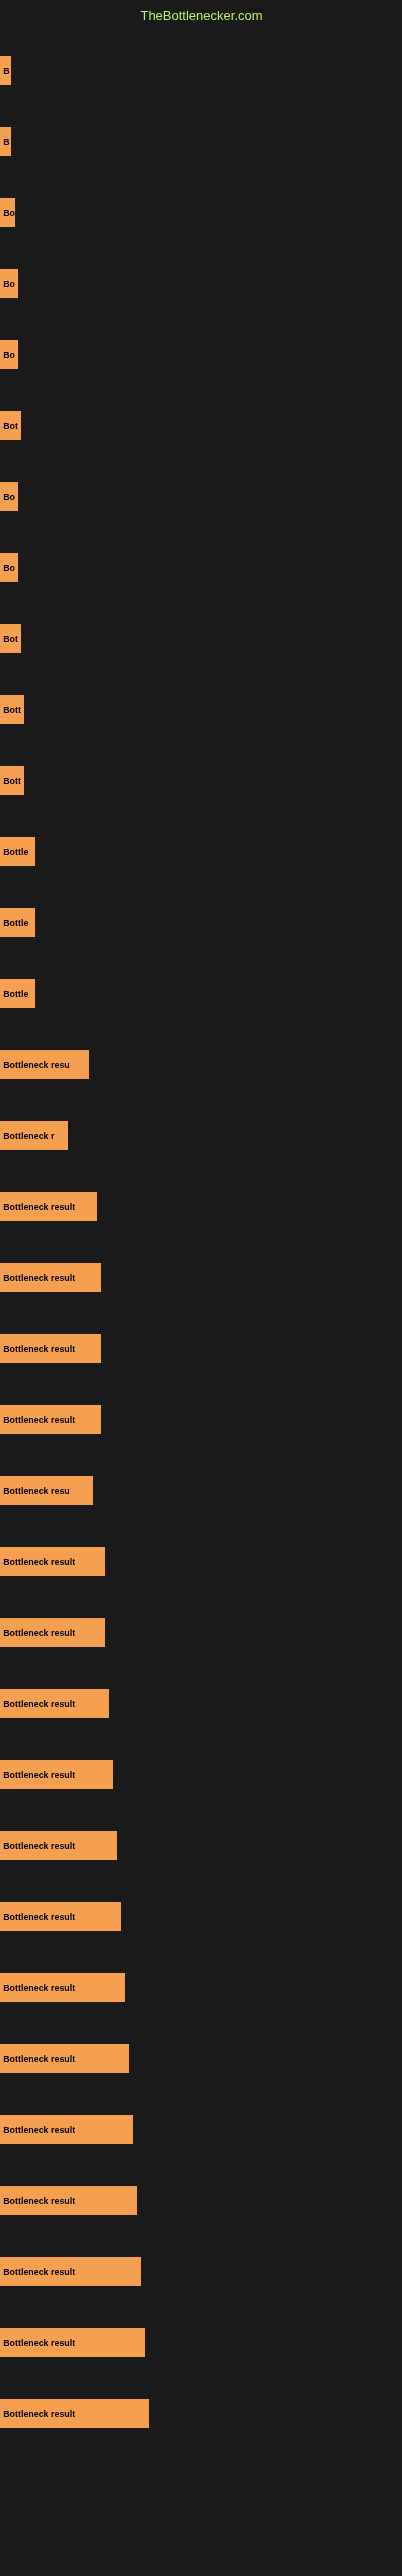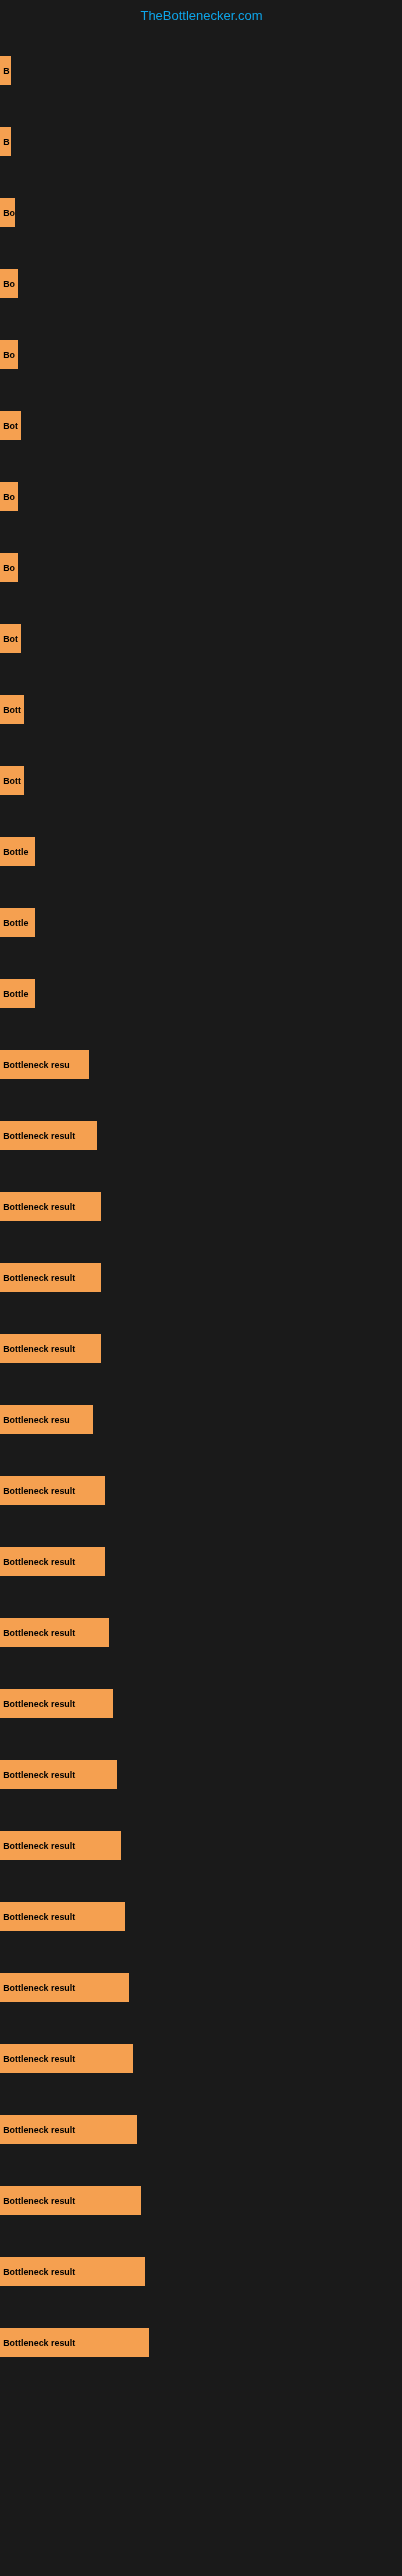--- a/index.html
+++ b/index.html
@@ -11,21 +11,21 @@
     body {
       background-color: #1a1a1a;
       width: 403px;
       min-height: 2576px;
       font-family: Arial, sans-serif;
       position: relative;
     }
 
     .site-title {
       text-align: center;
-      color: #0ea5e9;
+      color: #bef264;
       font-size: 13px;
       padding: 8px 0 4px 0;
       font-weight: normal;
     }
 
     .bars-container {
       display: flex;
       flex-direction: column;
       gap: 0px;
       padding: 8px 0;
@@ -97,20 +97,23 @@
     <div class="bar-row">
       <div class="bar-label" style="width: 35px;">Bottle</div>
     </div>
     <div class="bar-row">
       <div class="bar-label" style="width: 35px;">Bottle</div>
     </div>
     <div class="bar-row">
       <div class="bar-label" style="width: 89px;">Bottleneck resu</div>
     </div>
     <div class="bar-row">
+      <div class="bar-label" style="width: 68px;">Bottleneck r</div>
+    </div>
+    <div class="bar-row">
       <div class="bar-label" style="width: 97px;">Bottleneck result</div>
     </div>
     <div class="bar-row">
       <div class="bar-label" style="width: 101px;">Bottleneck result</div>
     </div>
     <div class="bar-row">
       <div class="bar-label" style="width: 101px;">Bottleneck result</div>
     </div>
     <div class="bar-row">
       <div class="bar-label" style="width: 101px;">Bottleneck result</div>

